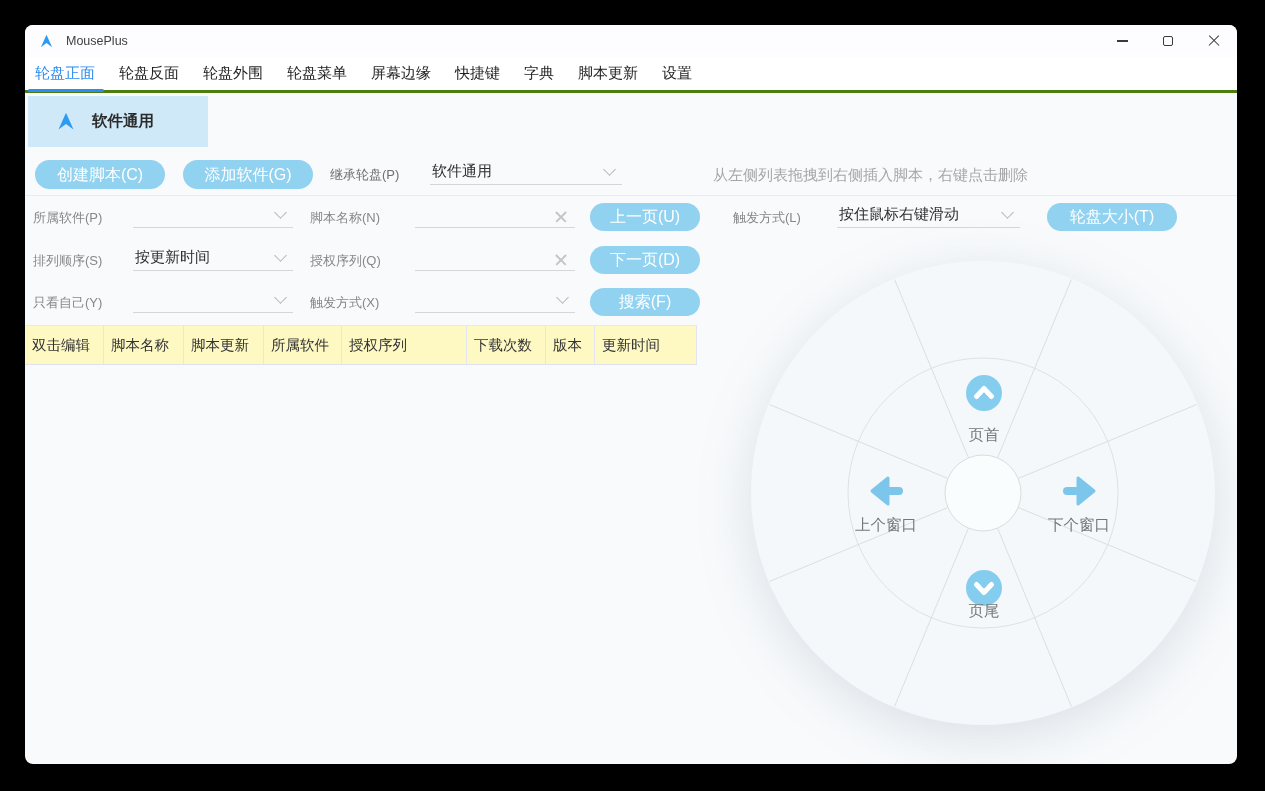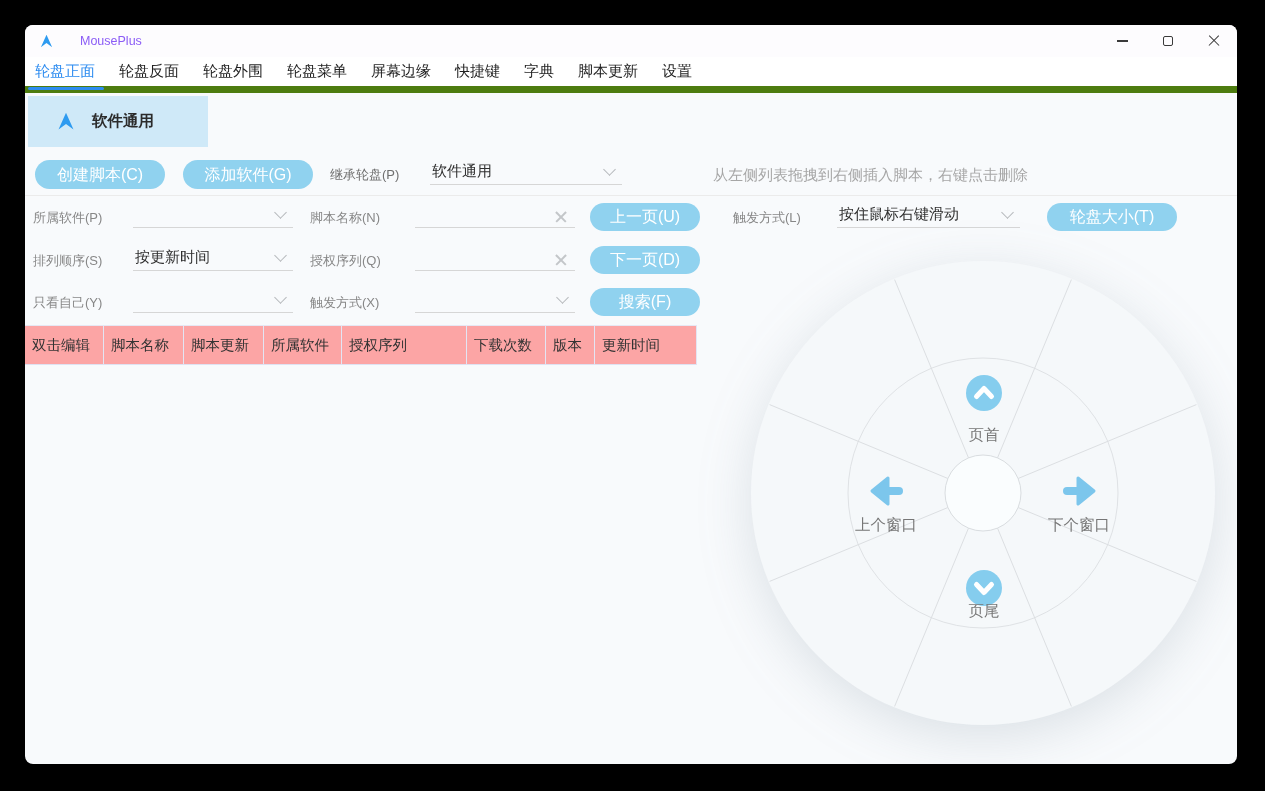--- a/index.html
+++ b/index.html
@@ -5,34 +5,34 @@
   * { box-sizing: border-box; margin: 0; padding: 0; }
   html,body { width: 1265px; height: 791px; background:#000; overflow:hidden;
     font-family:"Liberation Sans","DejaVu Sans",sans-serif; }
   #window { position:absolute; left:25px; top:25px; width:1212px; height:739px;
     background:#f8fafc; border-radius:8px; overflow:hidden; }
 
   
   .titlebar { position:absolute; left:0; top:0; right:0; height:32px; background:#fdfcfe;
     display:flex; align-items:center; }
   .app-logo { width:15px; height:15px; margin-left:14px; }
-  .app-title { font-size:12.5px; color:#8b5cf6; margin-left:26px; }
+  .app-title { font-size:12.5px; color:#404040; margin-left:12px; }
   .win-controls { position:absolute; right:0; top:0; height:32px; display:flex; }
   .win-btn { width:46px; height:32px; display:flex; align-items:center; justify-content:center; cursor:pointer; }
   .ic-min { width:11px; height:1.4px; background:#3a3a3a; }
   .ic-max { width:10px; height:10px; border:1.4px solid #3a3a3a; border-radius:2px; }
   .ic-close { position:relative; width:12px; height:12px; }
   .ic-close::before,.ic-close::after { content:""; position:absolute; left:-1px; top:5.3px;
     width:14px; height:1.4px; background:#3a3a3a; }
   .ic-close::before { transform:rotate(45deg); }
   .ic-close::after { transform:rotate(-45deg); }
 
   
   .tabbar { position:absolute; left:0; top:32px; right:0; height:36px; background:#ffffff;
-    border-bottom:7px solid #4d7c0f; display:flex; align-items:center; padding-left:10px; gap:24px; }
+    border-bottom:3px solid #4d7c0f; display:flex; align-items:center; padding-left:10px; gap:24px; }
   .tab { position:relative; font-size:15px; color:#1f1f1f; height:36px; line-height:34px;
     cursor:pointer; white-space:nowrap; }
   .tab.active { color:#2d8cf0; }
   .tab.active::after { content:""; position:absolute; left:-7px; right:-9px; bottom:0;
     height:3px; background:#2d8cf0; border-radius:2px; }
 
   
   .sel-strip { position:absolute; left:3px; top:71px; width:180px; height:51px; background:#cfe9f8;
     display:flex; align-items:center; cursor:pointer; }
   .sel-logo { width:20px; height:20px; margin-left:28px; }
@@ -50,21 +50,21 @@
   .clear-x { position:absolute; right:8px; top:8px; width:13px; height:13px; cursor:pointer; }
   .clear-x::before,.clear-x::after { content:""; position:absolute; left:-0.5px; top:5.8px;
     width:14px; height:1.6px; background:#c3c6c9; }
   .clear-x::before { transform:rotate(45deg); }
   .clear-x::after { transform:rotate(-45deg); }
   .hint { position:absolute; left:688px; top:141px; font-size:15px; color:#a6a6a6; }
   .sep { position:absolute; left:0; right:0; top:170px; height:1px; background:#ebebeb; }
 
   
   .thead { position:absolute; left:0; top:300px; height:40px; display:flex; }
-  .th { height:40px; line-height:39px; background:#fca5a5; border-top:1px solid #e6e8f4;
+  .th { height:40px; line-height:39px; background:#fef9c3; border-top:1px solid #e6e8f4;
     border-bottom:1px solid #dfe2f2; border-right:1px solid #e3e5f4; padding-left:7px;
     font-size:14.5px; color:#333; cursor:default; white-space:nowrap; }
 
   
   .wheel { position:absolute; left:724px; top:234px; width:468px; height:468px; }
   .wheel svg.base { position:absolute; left:0; top:0; filter:drop-shadow(0 12px 26px rgba(90,110,130,.18)); }
   .witem { position:absolute; cursor:pointer; }
   .wlabel { position:absolute; font-size:15.5px; color:#767676; text-align:center; width:90px; cursor:pointer; }
 </style>
 </head>

